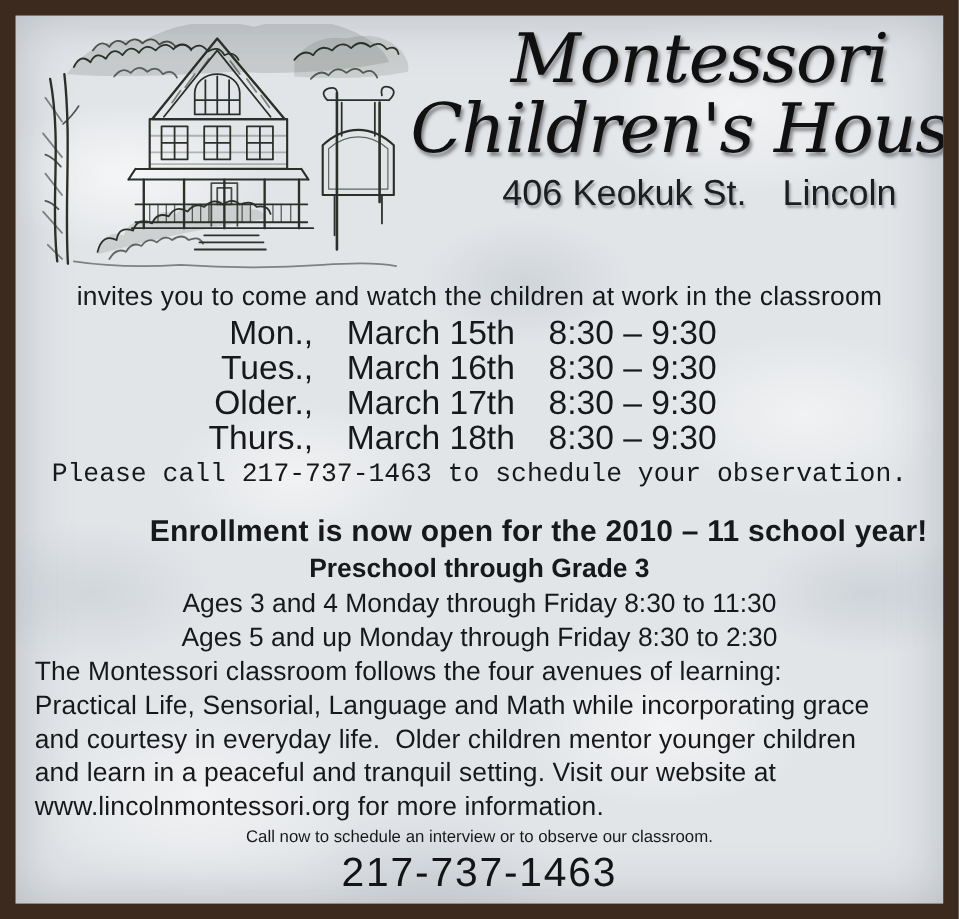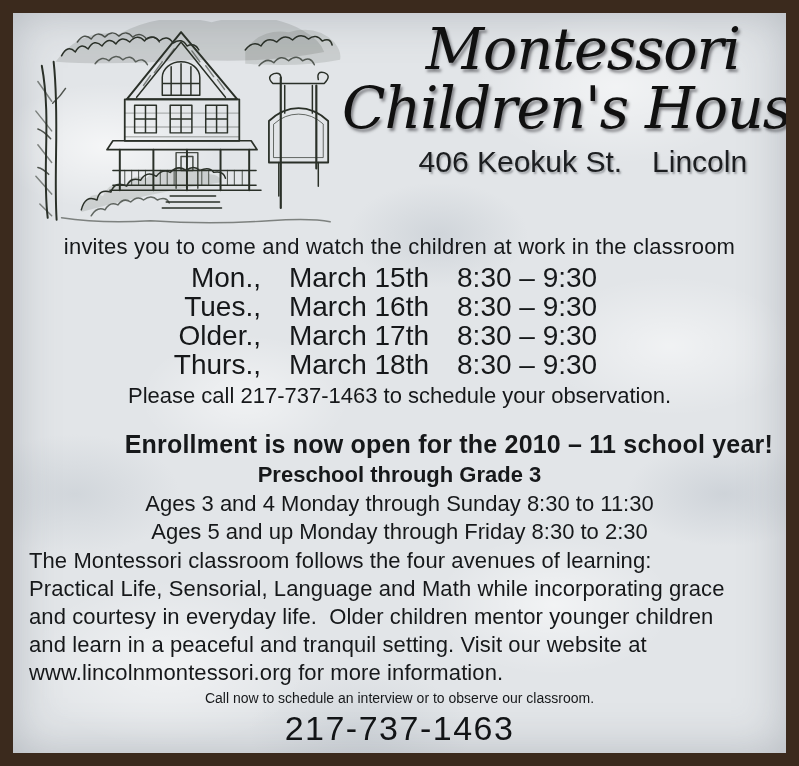--- a/index.html
+++ b/index.html
@@ -55,21 +55,21 @@
     column-gap:28px;
     width:max-content;
     margin:3px auto 0 auto;
     font-size:28px;
     line-height:29px;
     transform:translateX(-14px);
   }
   .sched .day{text-align:right;}
   .sched .date{text-align:left;}
   .sched .time{text-align:left;}
-  .sched-note{text-align:center;font-size:22px;margin-top:4px;}
+  .sched-note{text-align:center;font-size:22px;margin-top:4px;font-family:Liberation Mono, monospace;}
   .enroll-headline{
     text-align:right;
     font-size:25px;
     font-weight:bold;
     margin-top:21px;
     letter-spacing:.2px;
   }
   .enroll-line{text-align:center;font-size:22px;line-height:28.5px;}
   .enroll-line.first{margin-top:2px;font-weight:bold;}
   .description{
@@ -184,21 +184,21 @@
       <div class="time">8:30 – 9:30</div>
       <div class="day">Thurs.,</div>
       <div class="date">March 18th</div>
       <div class="time">8:30 – 9:30</div>
     </div>
 
     <div class="sched-note">Please call 217-737-1463 to schedule your observation.</div>
 
     <div class="enroll-headline">Enrollment is now open for the 2010 – 11 school year!</div>
     <div class="enroll-line first">Preschool through Grade 3</div>
-    <div class="enroll-line">Ages 3 and 4 Monday through Sunday 8:30 to 11:30</div>
+    <div class="enroll-line">Ages 3 and 4 Monday through Friday 8:30 to 11:30</div>
     <div class="enroll-line">Ages 5 and up Monday through Friday 8:30 to 2:30</div>
 
     <div class="description">The Montessori classroom follows the four avenues of learning:
 Practical Life, Sensorial, Language and Math while incorporating grace
 and courtesy in everyday life.  Older children mentor younger children
 and learn in a peaceful and tranquil setting. Visit our website at
 www.lincolnmontessori.org for more information.</div>
 
     <div class="cta-line">Call now to schedule an interview or to observe our classroom.</div>
     <div class="phone-big">217-737-1463</div>

